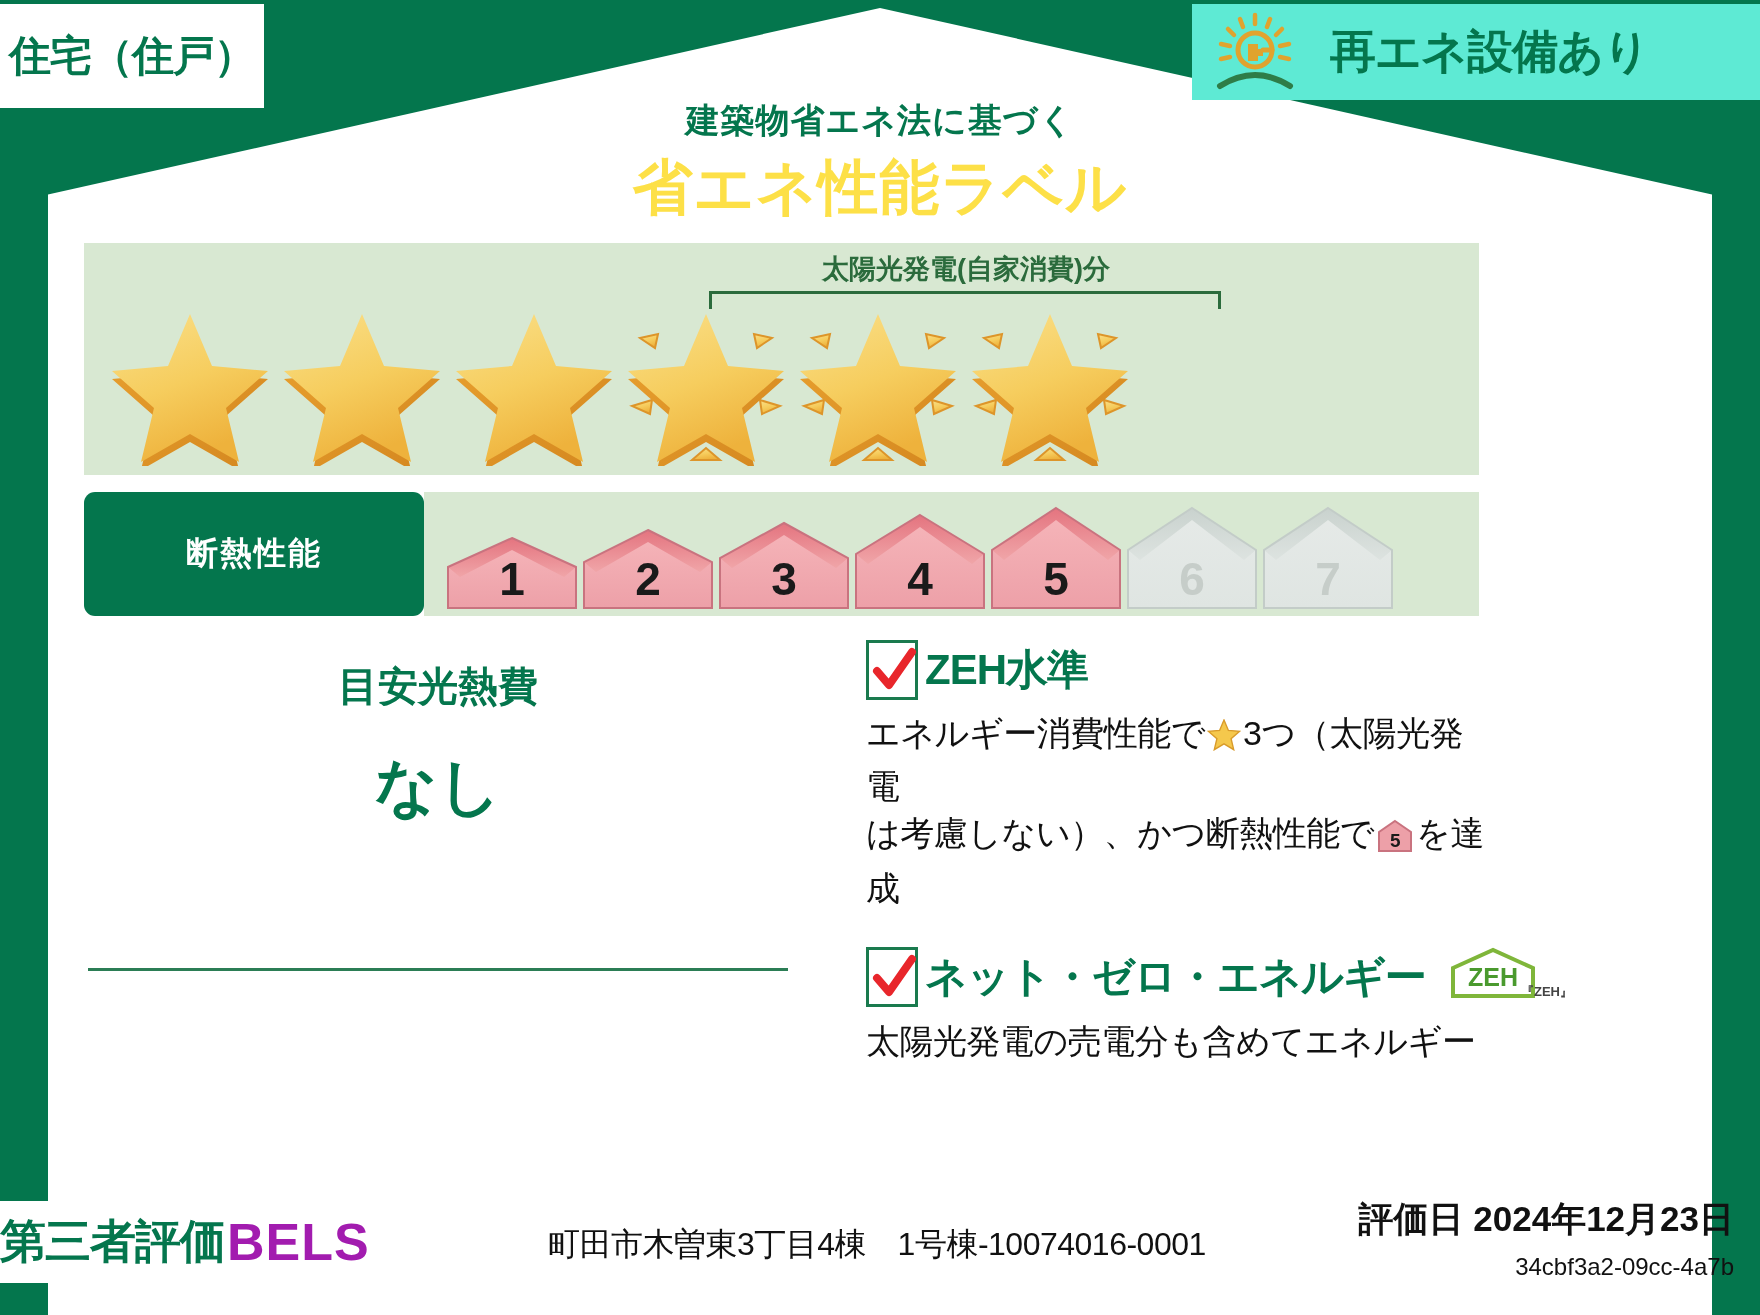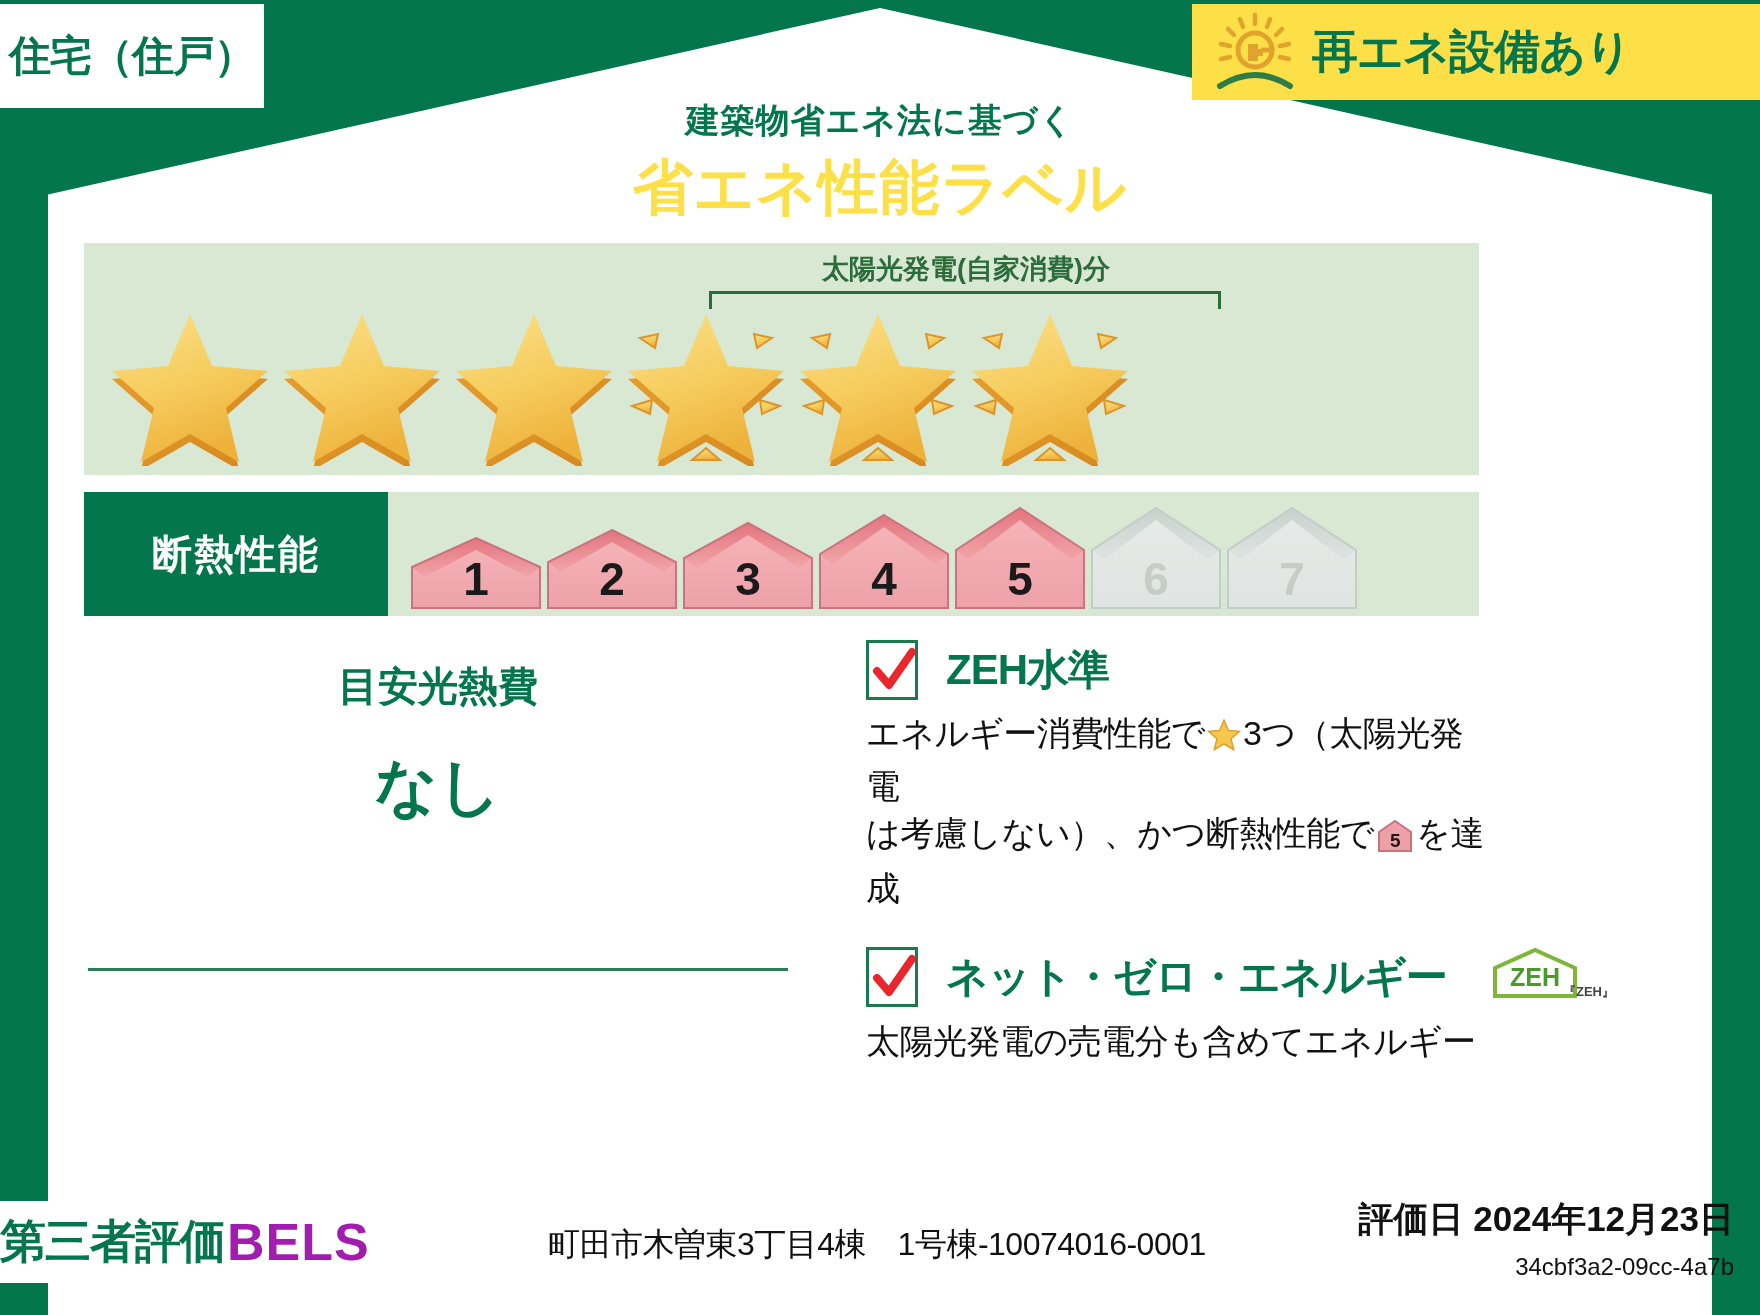--- a/index.html
+++ b/index.html
@@ -37,24 +37,24 @@
     font-size: 42px;
     font-weight: bold;
     letter-spacing: -1px;
   }
 
   
   .re-badge {
     position: absolute;
     right: 0px; top: 4px;
     width: 568px; height: 96px;
-    background: #fde047;
+    background: #5eead4;
     display: flex; align-items: center;
     padding-left: 20px;
-    gap: 14px;
+    gap: 32px;
   }
   .re-badge .re-label {
     color: #04764d;
     font-size: 46px;
     font-weight: bold;
     letter-spacing: -1px;
   }
   .sun-icon { width: 86px; height: 80px; flex: 0 0 auto; }
 
   
@@ -128,21 +128,21 @@
     position: absolute;
     left: 625px; top: 48px;
     width: 512px; height: 18px;
     border-top: 3px solid #2b6b3c;
     border-left: 3px solid #2b6b3c;
     border-right: 3px solid #2b6b3c;
   }
 
   
   #row-ins { left: 84px; top: 492px; width: 1395px; height: 124px; }
-  #row-ins .row-label { width: 304px; font-size: 40px; }
+  #row-ins .row-label { width: 340px; font-size: 32px; border-radius: 11px; }
   .house-strip {
     position: absolute;
     left: 22px; bottom: 6px;
     display: flex; align-items: flex-end;
     gap: 4px;
   }
   .hcell { position: relative; width: 132px; flex: 0 0 auto; }
   .hcell svg { display: block; width: 132px; }
   .hcell .hnum {
     position: absolute;
@@ -176,21 +176,21 @@
   }
   .cost-rule-bottom {
     position: absolute;
     left: 88px; top: 968px;
     width: 700px; height: 3px;
     background: #2b7d55;
   }
 
   
   .claims { position: absolute; left: 866px; top: 640px; width: 620px; }
-  .claim-head { display: flex; align-items: center; gap: 28px; }
+  .claim-head { display: flex; align-items: center; gap: 7px; }
   .chk {
     width: 52px; height: 60px;
     border: 3px solid #1a7a4e;
     background: #ffffff;
     position: relative; flex: 0 0 auto;
   }
   .chk svg { position: absolute; left: 2px; top: 4px; }
   .claim-title {
     color: #04764d;
     font-size: 42px;

